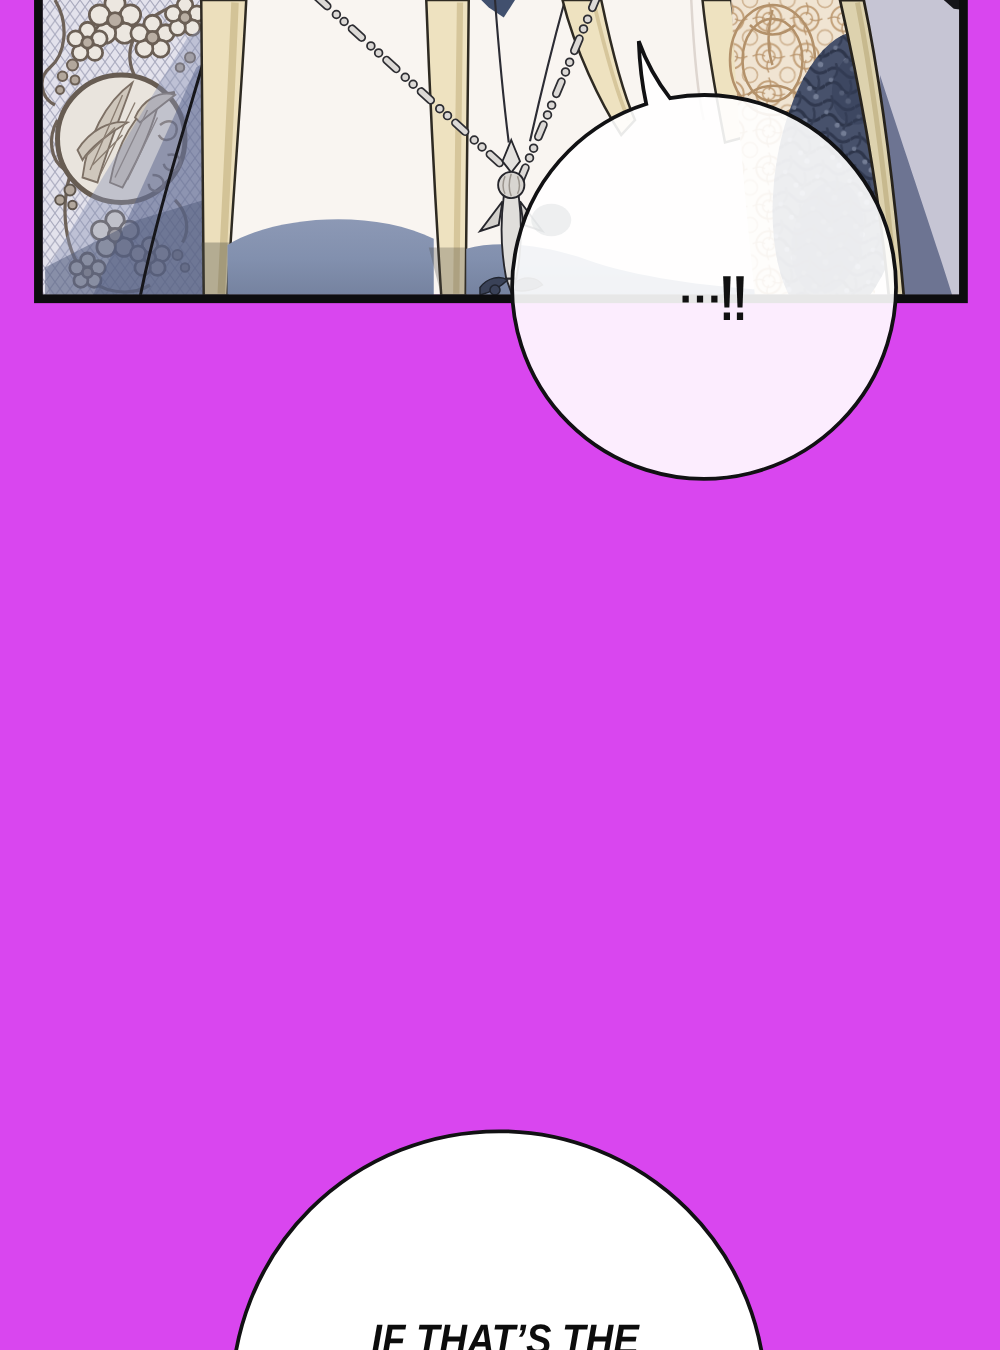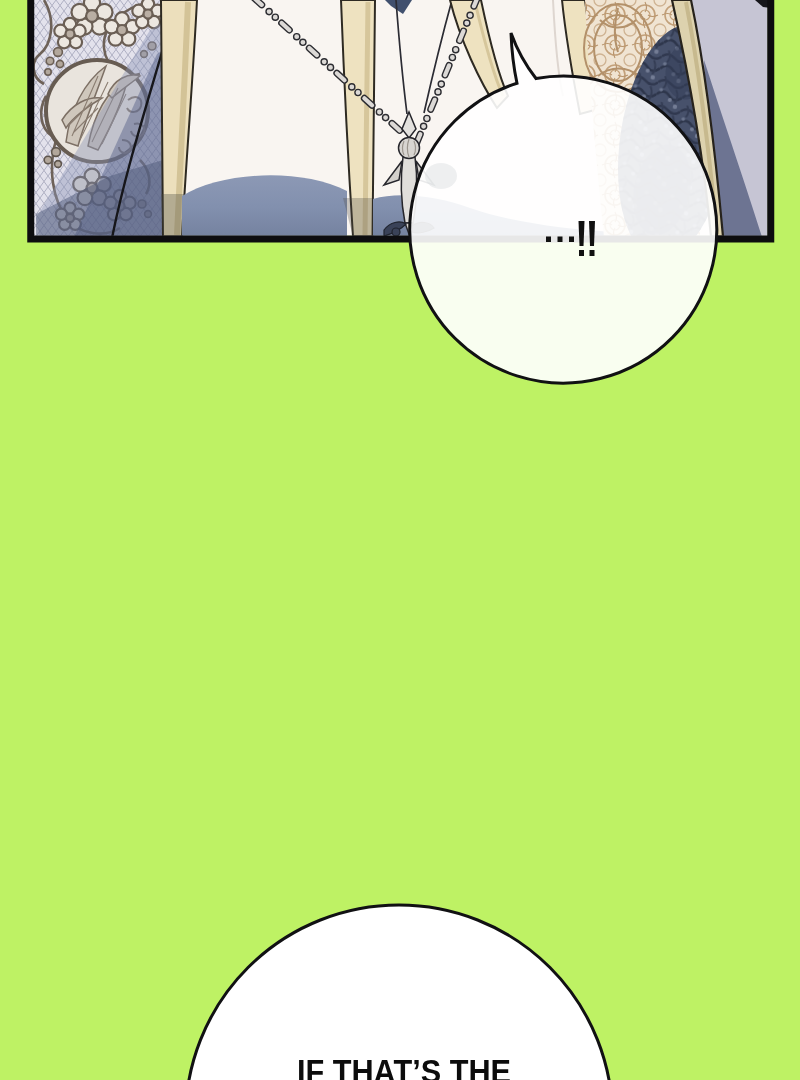--- a/index.html
+++ b/index.html
@@ -1,17 +1,17 @@
 <!DOCTYPE html>
 <html><head>
 <meta charset="utf-8">
 <style>
 html,body{margin:0;padding:0;background:#ffffff;}
 body{width:800px;height:1080px;overflow:hidden;font-family:"Liberation Sans",sans-serif;}
-.page{position:relative;width:800px;height:1080px;background:#bef264;}
+.page{position:relative;width:800px;height:1080px;background:#d946ef;font-style:italic;}
 svg{position:absolute;left:0;top:0;display:block;}
 </style>
 </head>
 <body>
 <div class="page">
 <svg width="800" height="1080" viewBox="0 0 800 1080">
 <defs>
 <clipPath id="panelclip">
           <rect x="34" y="0" width="733.5" height="235.8"></rect>
         </clipPath>

